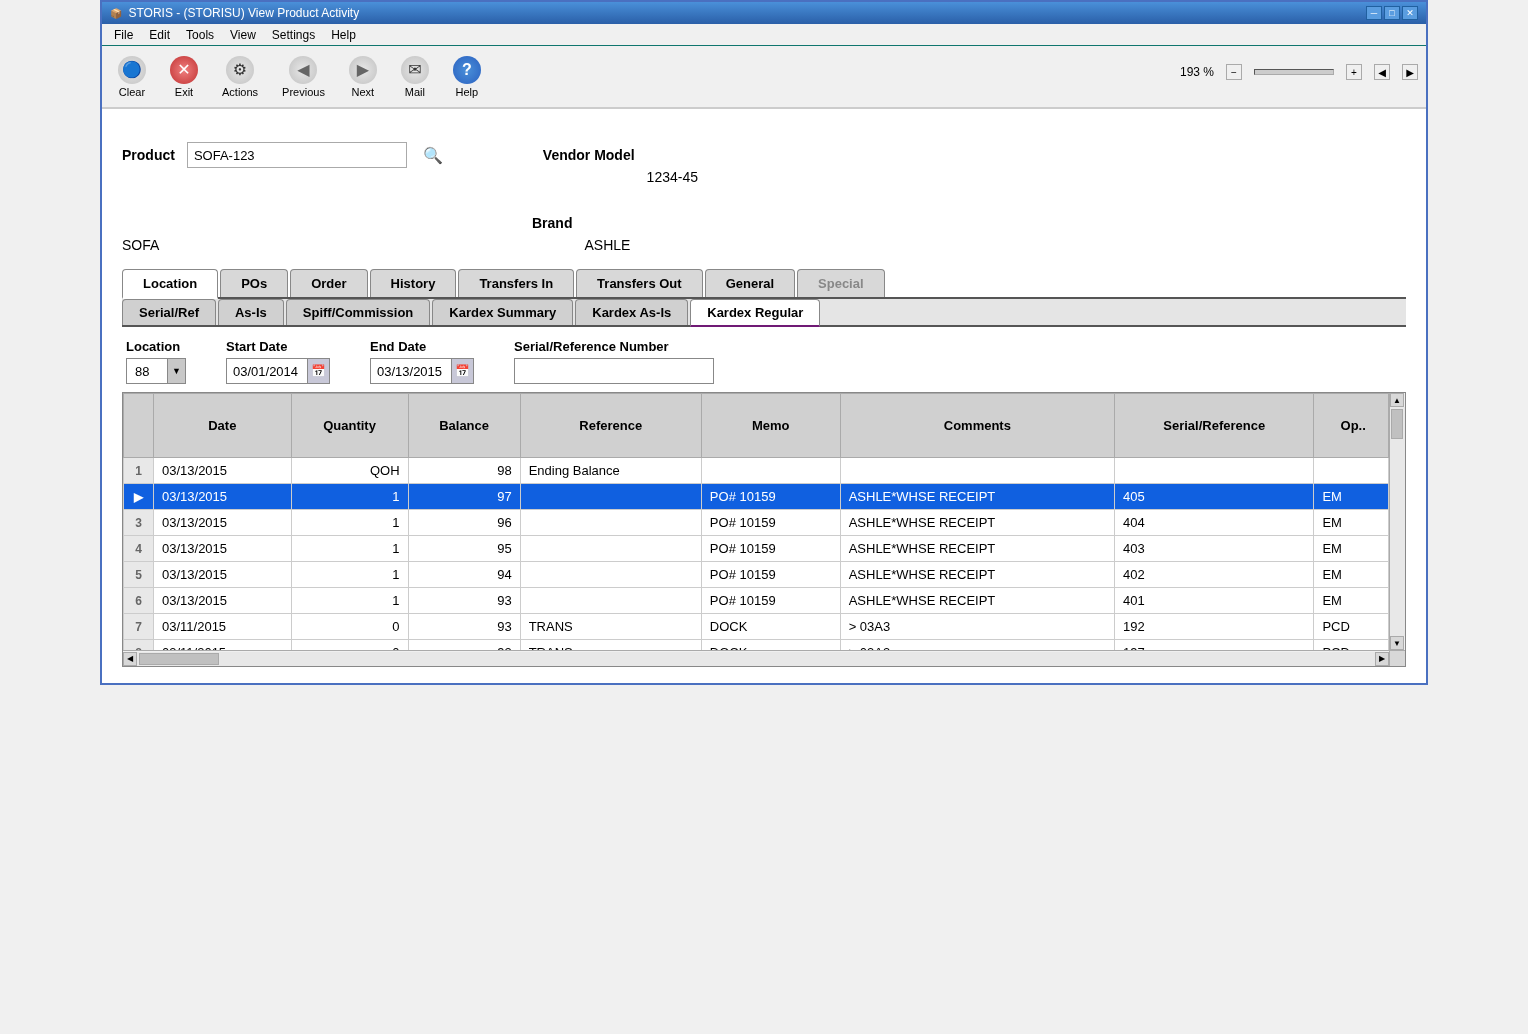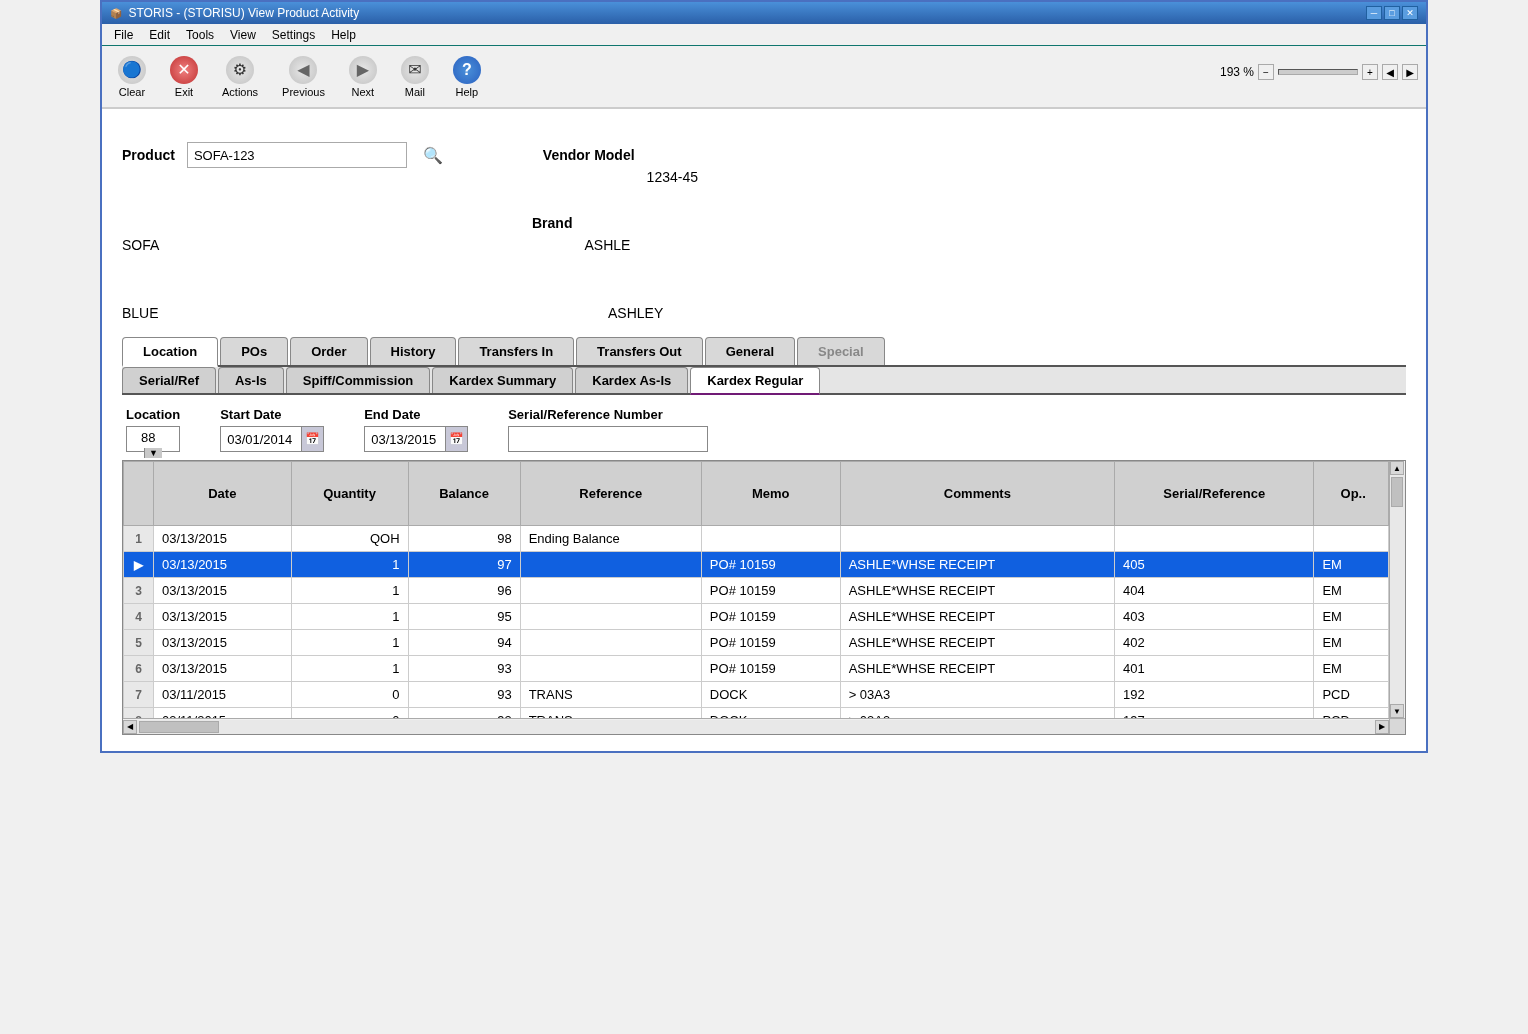--- a/index.html
+++ b/index.html
@@ -164,21 +164,20 @@
       padding: 3px 6px;
       font-size: 13px;
       height: 26px;
     }
     .location-select {
       display: flex;
       align-items: center;
       border: 1px solid #888;
       background: white;
       height: 26px;
-      flex-direction: column;
     }
     .location-val {
       padding: 3px 8px;
       min-width: 40px;
       font-size: 13px;
     }
     .dropdown-arrow {
       background: #c8c8c8;
       border-left: 1px solid #888;
       width: 18px;
@@ -314,21 +313,21 @@
       </button>
       <button class="toolbar-btn">
         <div class="toolbar-icon icon-mail">✉</div>
         <span>Mail</span>
       </button>
       <button class="toolbar-btn">
         <div class="toolbar-icon icon-help" style="font-weight:bold;">?</div>
         <span>Help</span>
       </button>
 
-      <div style="position:absolute; right:8px; top:18px; display:flex; align-items:center; gap:4px; font-size:12px;">
+      <div style="position:absolute; right:8px; top:18px; display:flex; align-items:center; gap:12px; font-size:12px;">
         <span>193 %</span>
         <button style="width:16px;height:16px;font-size:10px;cursor:pointer;border:1px solid #aaa;background:#f0f0f0;">−</button>
         <div style="width:80px;height:6px;background:#ccc;border:1px inset #aaa;"></div>
         <button style="width:16px;height:16px;font-size:10px;cursor:pointer;border:1px solid #aaa;background:#f0f0f0;">+</button>
         <button style="width:16px;height:16px;font-size:10px;cursor:pointer;border:1px solid #aaa;background:#f0f0f0;">◀</button>
         <button style="width:16px;height:16px;font-size:10px;cursor:pointer;border:1px solid #aaa;background:#f0f0f0;">▶</button>
       </div>
     </div>
     <div style="width:100%; height:1px; background:#ccc;"></div>
   </div>
@@ -345,26 +344,20 @@
         <div style="display:flex; align-items:center; gap:12px; margin-left:80px;">
           <span class="form-label">Vendor Model</span>
           <span class="form-value">1234-45</span>
         </div>
       </div>
       <div style="display:flex; align-items:flex-start; gap:2px;">
         <span class="form-value" style="min-width:120px; font-size:14px;">SOFA</span>
         <div style="display:flex; align-items:center; gap:12px; margin-left:calc(232px + 16px);">
           <span class="form-label" style="margin-left:40px;">Brand</span>
           <span class="form-value">ASHLE</span>
-        </div>
-      </div>
-      <div style="display:flex; align-items:center; gap:16px;">
-        <span class="form-value" style="min-width:120px; font-size:14px;">BLUE</span>
-        <div style="display:flex; align-items:center; gap:12px; margin-left:calc(232px + 16px + 40px + 50px + 12px);">
-          <span class="form-value">ASHLEY</span>
         </div>
       </div>
     </div>
 
     <div class="tabs-row">
       <div class="tab active">Location</div>
       <div class="tab">POs</div>
       <div class="tab">Order</div>
       <div class="tab">History</div>
       <div class="tab">Transfers In</div>

